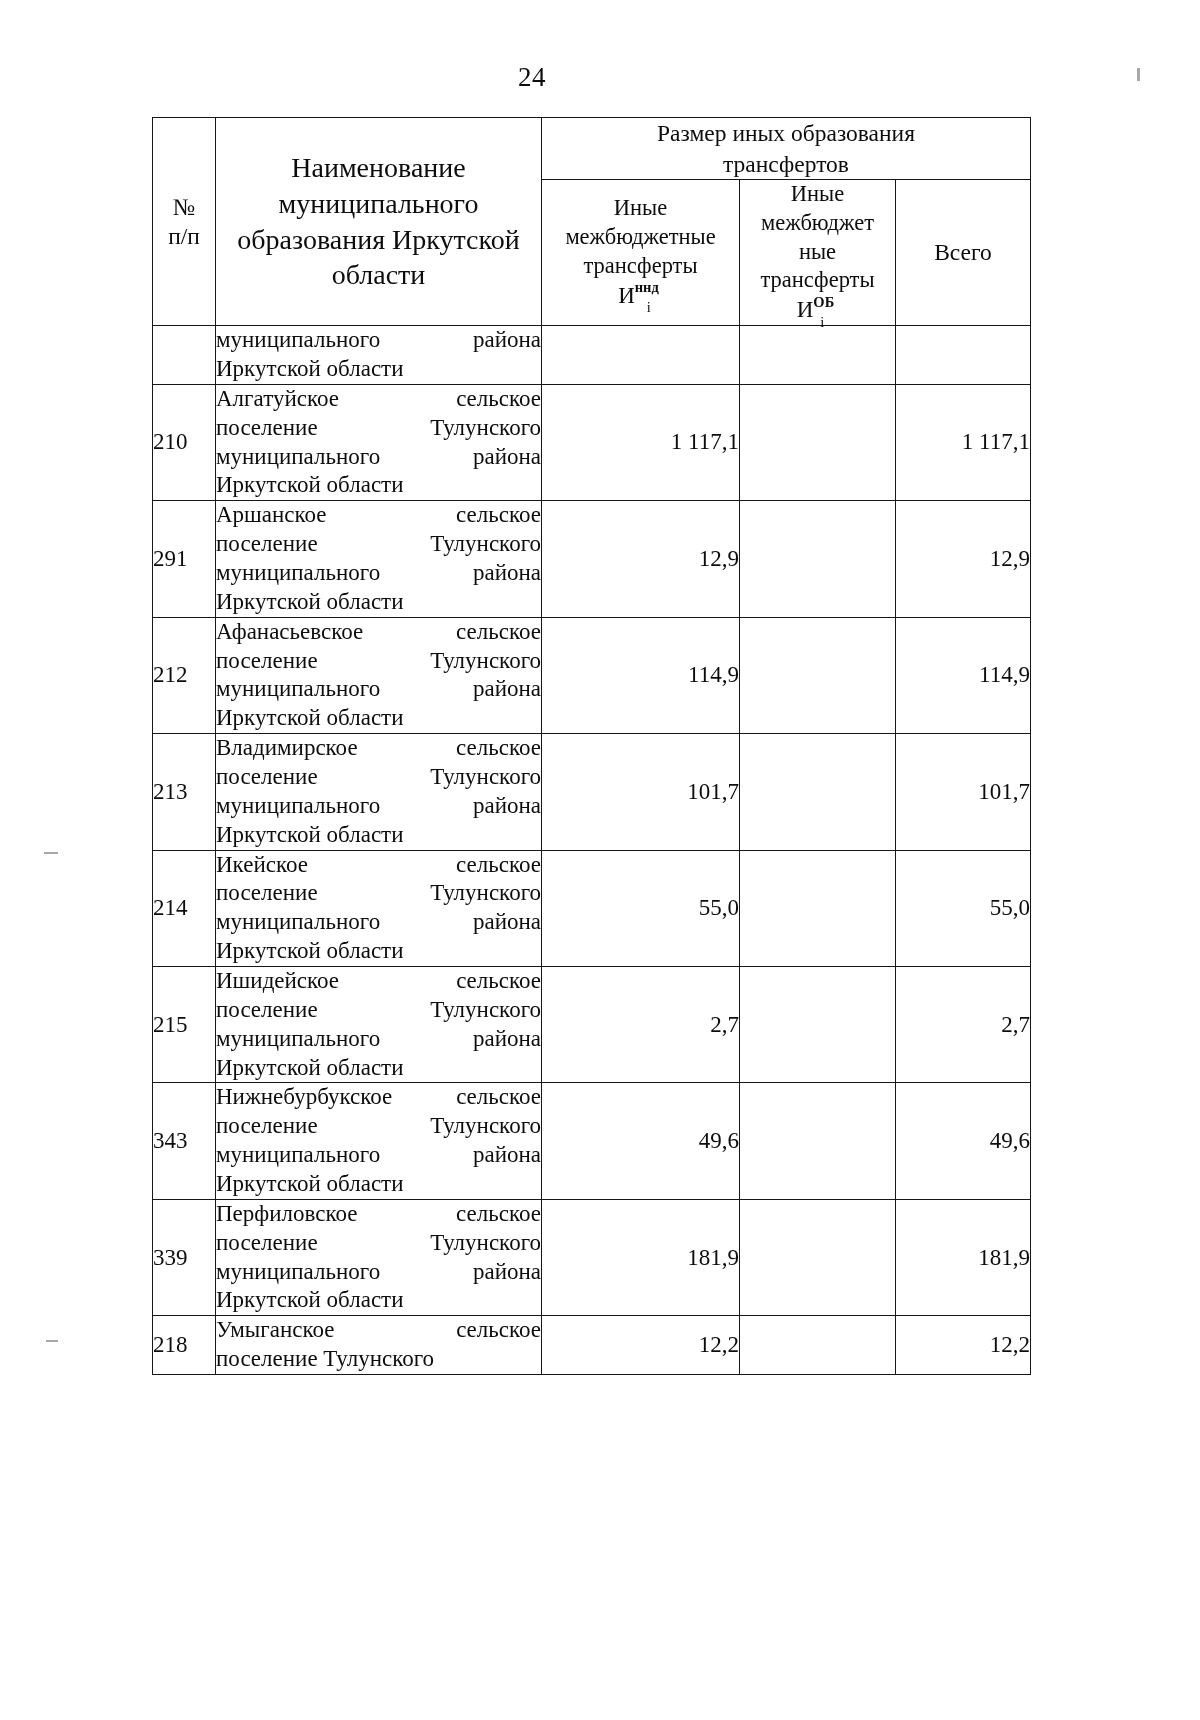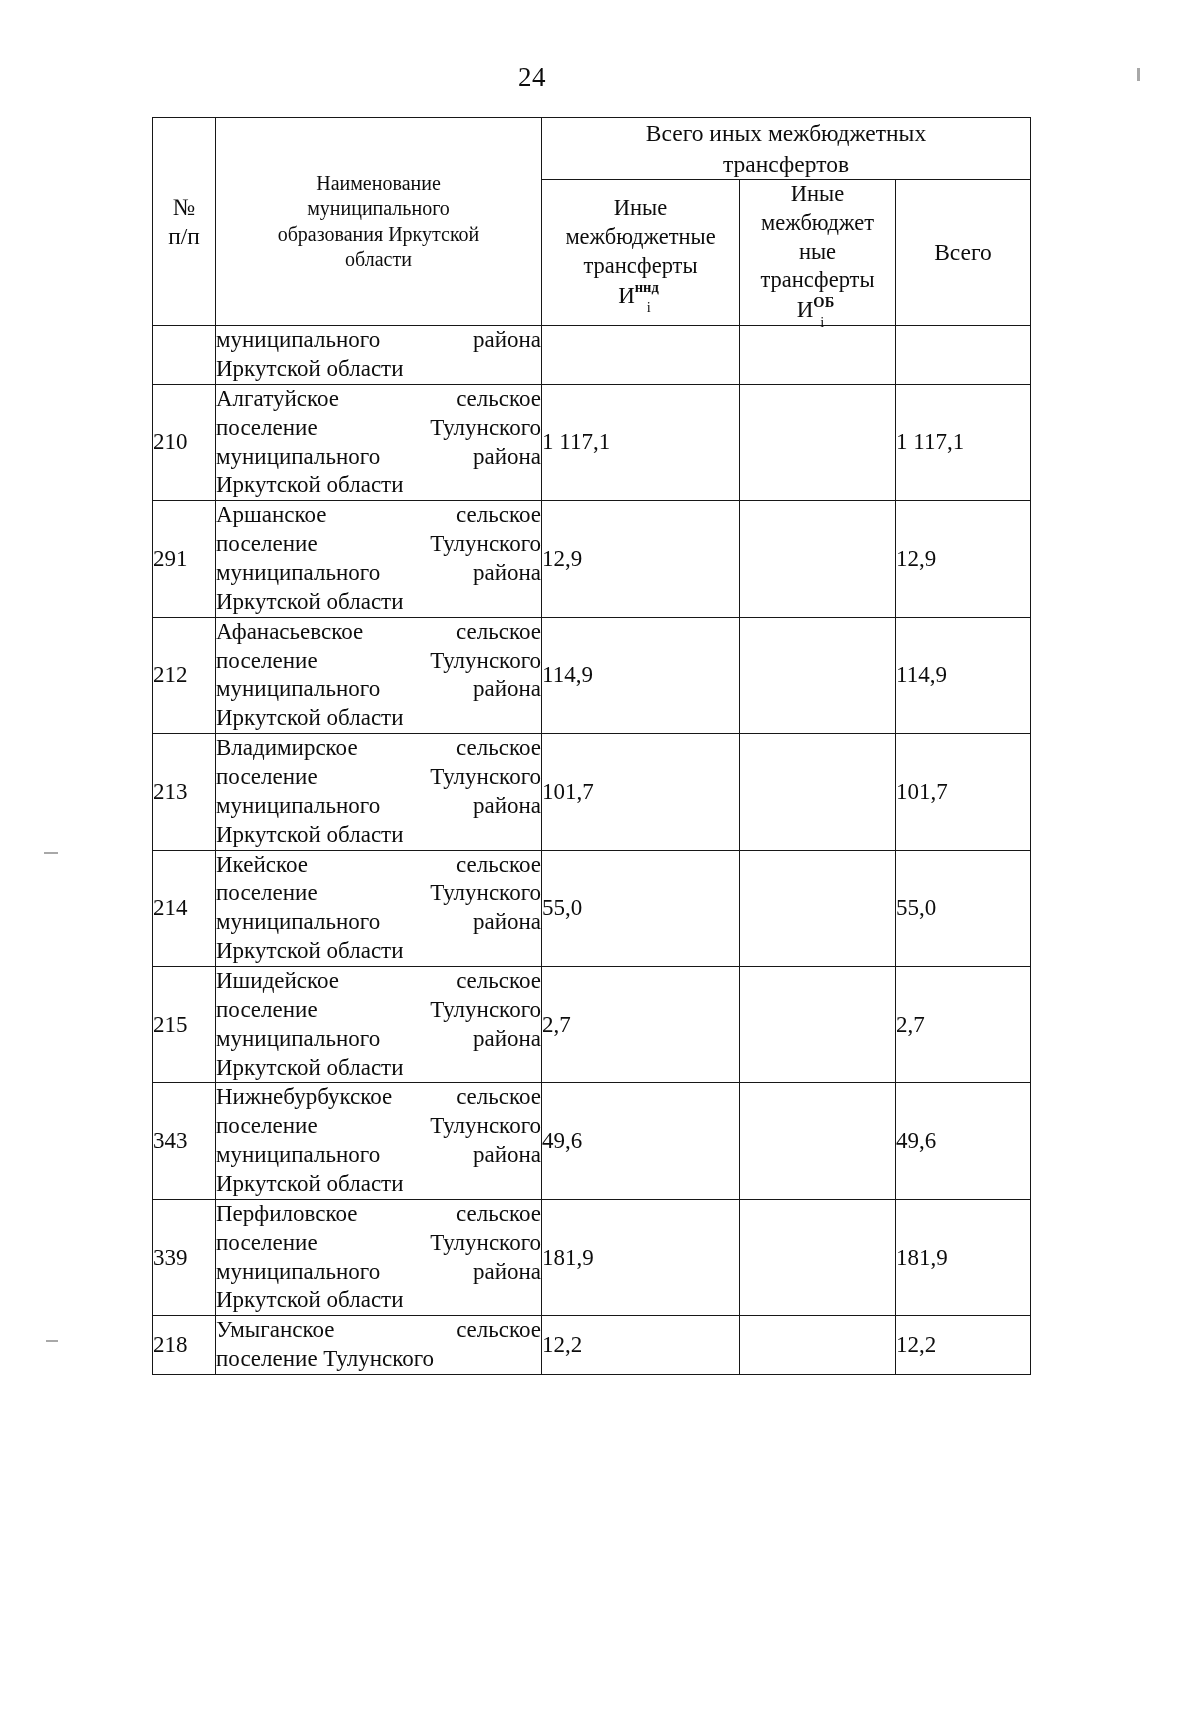--- a/index.html
+++ b/index.html
@@ -77,21 +77,21 @@
     text-align: center;
     font-size: 23px;
     line-height: 1.26;
     padding: 6px 6px;
   }
   .hd-num {
     font-size: 23.5px;
     line-height: 1.2;
   }
   .hd-name {
-    font-size: 20px;
+    font-size: 28px;
     line-height: 1.27;
     padding: 6px 14px;
   }
   .hd-group {
     font-size: 23.5px;
     line-height: 1.3;
     padding: 7px 10px 6px;
   }
   .hd-sub {
     font-size: 22.5px;
@@ -138,21 +138,21 @@
     text-align: justify;
     text-align-last: justify;
     font-size: 23px;
     line-height: 1.255;
     padding: 7px 10px 7px 12px;
     hyphens: none;
     vertical-align: middle;
     margin-top: 40px;
   }
   td.val-cell {
-    text-align: left;
+    text-align: right;
     font-size: 23px;
     vertical-align: middle;
     font-family: Liberation Serif, serif;
   }
 
   .name-line {
     display: block;
     text-align: justify;
     text-align-last: justify;
   }
@@ -187,21 +187,21 @@
             <div>№</div>
             <div>п/п</div>
           </th>
           <th class="hd hd-name" rowspan="2">
             <div>Наименование</div>
             <div>муниципального</div>
             <div>образования Иркутской</div>
             <div>области</div>
           </th>
           <th class="hd hd-group" colspan="3">
-            <div>Всего иных межбюджетных</div>
+            <div>Размер иных образования</div>
             <div>трансфертов</div>
           </th>
         </tr>
         <tr>
           <th class="hd hd-sub">
             <div>Иные</div>
             <div>межбюджетные</div>
             <div>трансферты</div>
             <div class="math"><span class="base">И</span><span class="sup">ннд</span><span class="sub">i</span></div>
           </th>

